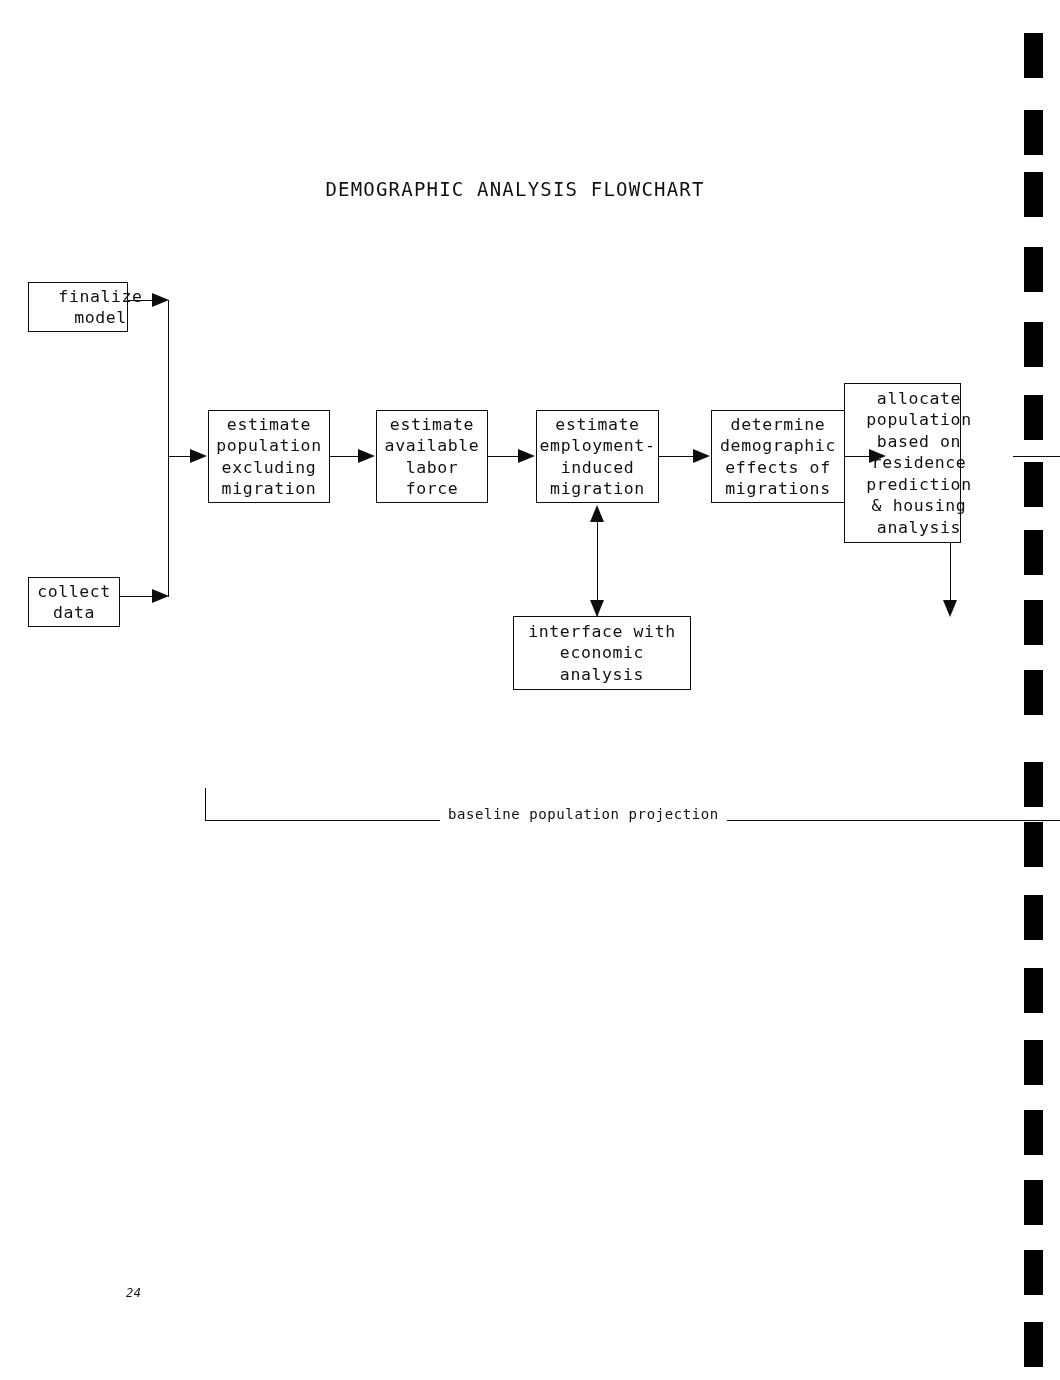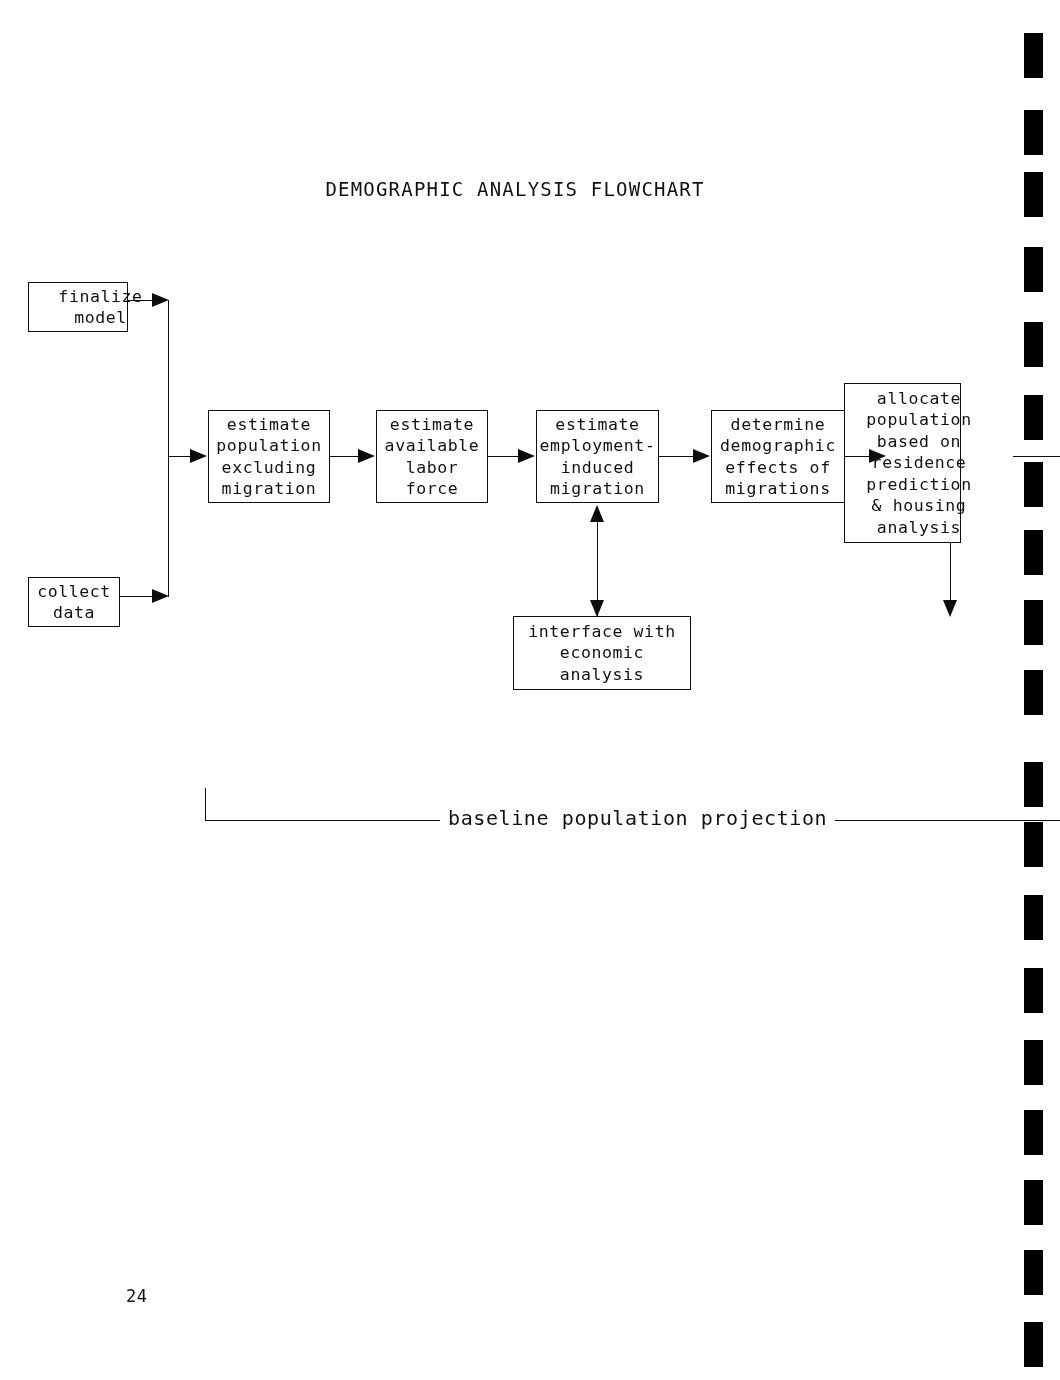--- a/index.html
+++ b/index.html
@@ -96,33 +96,34 @@
     width: 0; height: 0;
     border-left: 7px solid transparent;
     border-right: 7px solid transparent;
     border-bottom: 17px solid #0d0d0d;
   }
   
   .baseline-label {
     position: absolute;
     left: 440px;
     top: 806px;
-    font-size: 20px;
+    font-size: 14px;
     letter-spacing: 0.6px;
     background: #ffffff;
     padding: 0 8px;
     white-space: nowrap;
   }
   
   .page-num {
     position: absolute;
     left: 126px;
     top: 1286px;
-    font-size: 17px;
+    font-size: 12px;
     letter-spacing: 0.5px;
+    font-style: italic;
   }
   
   .bind-mark {
     position: absolute;
     background: #000000;
     width: 19px;
     height: 45px;
     left: 1024px;
   }
 </style>

